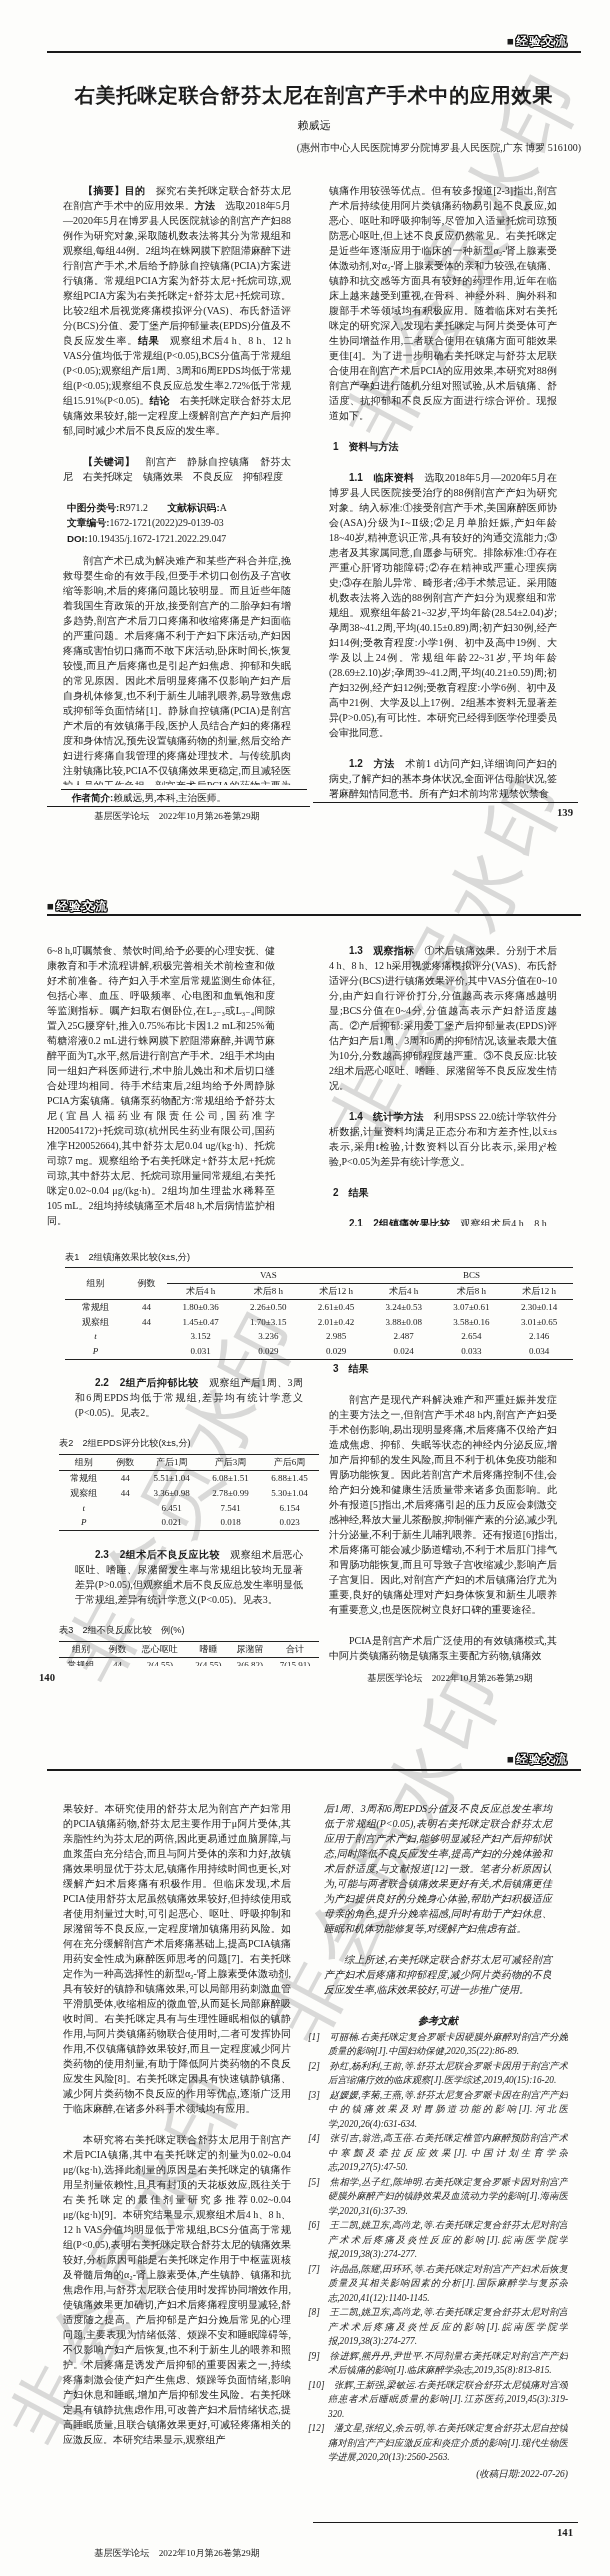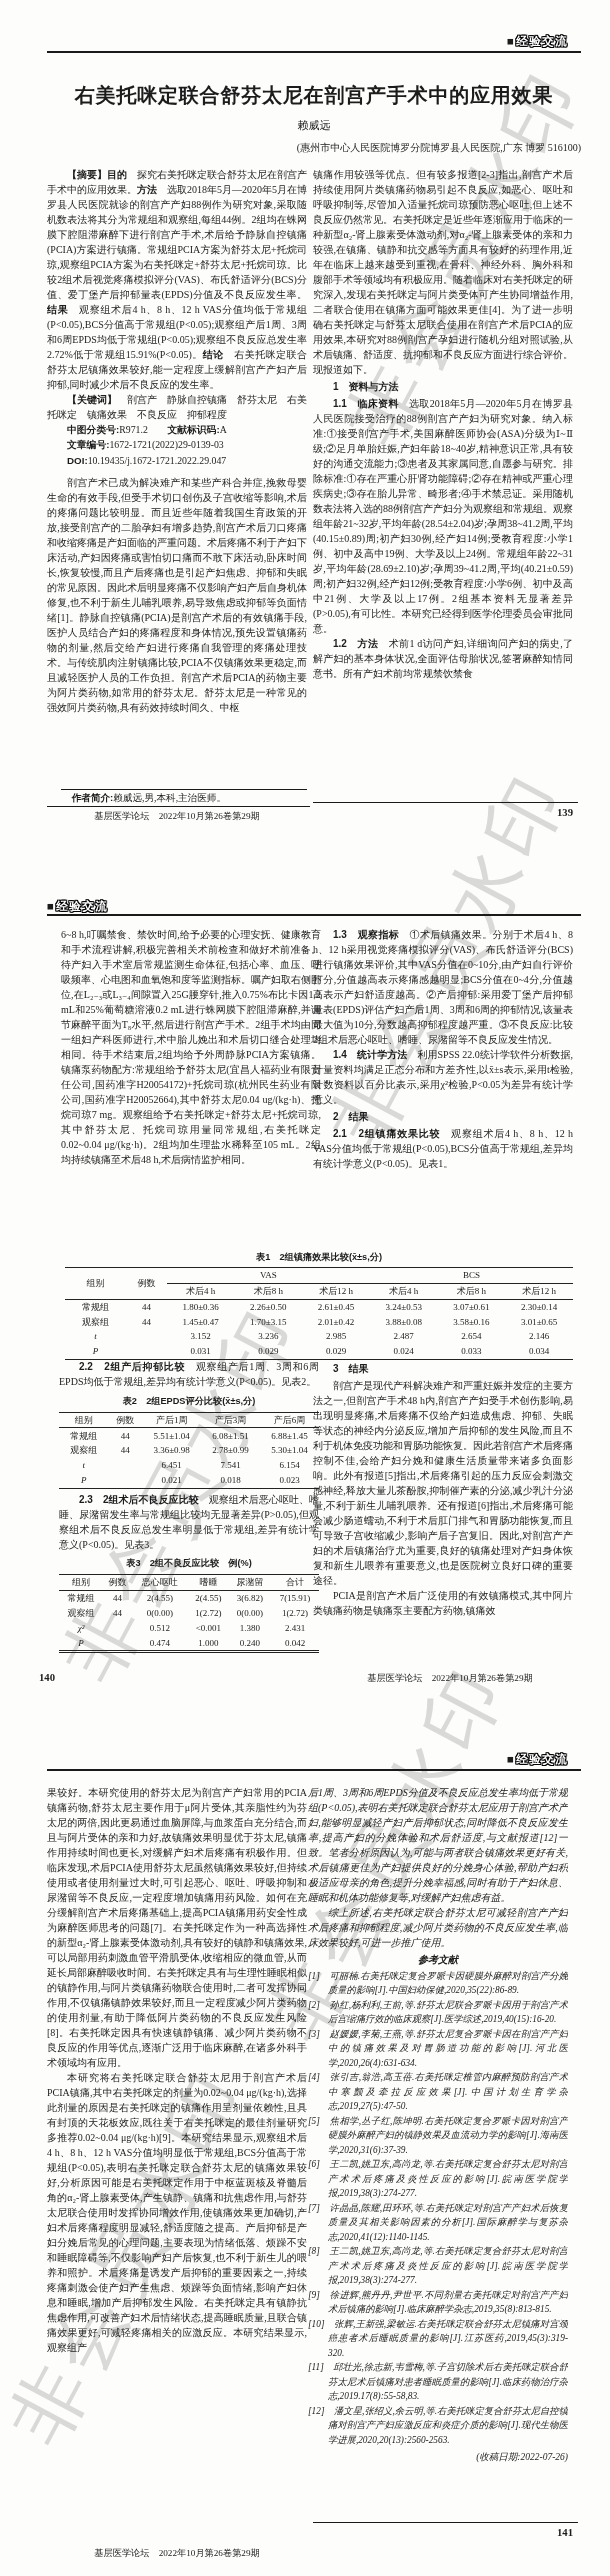--- a/index.html
+++ b/index.html
@@ -1,36 +1,36 @@
 <!DOCTYPE html>
 <html style="font-size:12.2px"><head>
 <meta charset="utf-8">
 <style>
   html,body{margin:0;padding:0;background:#dedede;}
   .sheet{position:relative;width:610px;height:2576px;margin:0 auto;background:#fdfdfb;overflow:hidden;
          font-family:"Liberation Serif","DejaVu Serif",serif;color:#1c1c1c;}
   .abs{position:absolute;z-index:2;}
   .rule{position:absolute;z-index:2;background:#1a1a1a;}
   .col{text-align:justify;font-size:10px;line-height:15px;overflow:hidden;}
-  .col p{margin:0;text-indent:2em;}
+  .col p{margin:16px;text-indent:2em;}
   .col p.cont{text-indent:0;}
   b.hei,.hei{font-family:"Liberation Sans","DejaVu Sans",sans-serif;font-weight:700;}
   .sech{font-family:"Liberation Sans","DejaVu Sans",sans-serif;font-weight:700;font-size:10px;
         text-indent:2em !important;margin:2.3px 0 1.5px !important;}
   .meta{padding-left:20px;font-size:9.8px;line-height:15.3px;}
   .pgtitle{text-align:center;font-size:20px;font-weight:700;letter-spacing:0.8px;}
   .author{text-align:center;font-size:11px;}
   .affil{text-align:right;font-size:10px;}
   .tagbox{font-family:"Liberation Sans","DejaVu Sans",sans-serif;font-weight:700;font-size:11.5px;
           letter-spacing:1.5px;white-space:nowrap;}
   .tag-sq{margin-right:2.3px;letter-spacing:0;}
   .tag-txt{color:#fff;text-shadow:-0.9px -0.9px 0 #000,0.9px -0.9px 0 #000,-0.9px 0.9px 0 #000,
            0.9px 0.9px 0 #000,0 1.1px 0 #000,0 -1.1px 0 #000,1.1px 0 0 #000,-1.1px 0 0 #000;}
-  .tcap{font-family:"Liberation Sans","DejaVu Sans",sans-serif;font-weight:700;font-size:9.2px;
-        text-align:center;margin:0 0 3.1px 0;}
+  .tcap{font-family:"Liberation Sans","DejaVu Sans",sans-serif;font-weight:400;font-size:9.2px;
+        text-align:left;margin:0 0 3.1px 0;}
   table.jt{width:100%;border-collapse:collapse;font-size:9px;line-height:12.6px;
            border-top:1.5px solid #222;border-bottom:1.5px solid #222;}
   table.jt th,table.jt td{font-weight:400;text-align:center;padding:1.1px 0;}
   table.jt thead th{border-bottom:0.8px solid #222;}
   table.jt.dbl{border-bottom:3.1px double #222;}
   table.jt td.stat{font-style:italic;}
   .t2 tr>*:nth-child(1){width:19%}.t2 tr>*:nth-child(2){width:13%}
   .t3 tr>*:nth-child(1){width:17%}.t3 tr>*:nth-child(2){width:11%}
   .tblock{margin:4.6px 0 3.1px 0;}
   .refhead{text-align:center;font-family:"Liberation Sans","DejaVu Sans",sans-serif;font-weight:700;
@@ -85,21 +85,21 @@
   <div class="rule" style="left:47px;top:806px;width:263px;height:0.9px;"></div>
   <div class="abs jfoot" style="left:47px;top:810px;width:260px;">基层医学论坛　2022年10月第26卷第29期</div>
   <div class="rule" style="left:313px;top:802px;width:265px;height:1.1px;"></div>
   <div class="abs pageno" style="left:489px;top:806px;width:84px;text-align:right;">139</div>
 
   <div class="abs tagbox" style="left:47px;top:899px;">
     <span class="tag-sq">■</span><span class="tag-txt">经验交流</span>
   </div>
   <div class="rule" style="left:47px;top:914px;width:534px;height:1.9px;"></div>
 
-  <div class="abs col" style="left:61px;top:927px;width:260px;height:299px;">
+  <div class="abs col" style="left:31px;top:927px;width:260px;height:299px;">
     <p class="cont">6~8 h,叮嘱禁食、禁饮时间,给予必要的心理安抚、健康教育和手术流程讲解,积极完善相关术前检查和做好术前准备。待产妇入手术室后常规监测生命体征,包括心率、血压、呼吸频率、心电图和血氧饱和度等监测指标。嘱产妇取右侧卧位,在L₂₋₃或L₃₋₄间隙置入25G腰穿针,推入0.75%布比卡因1.2 mL和25%葡萄糖溶液0.2 mL进行蛛网膜下腔阻滞麻醉,并调节麻醉平面为T₈水平,然后进行剖宫产手术。2组手术均由同一组妇产科医师进行,术中胎儿娩出和术后切口缝合处理均相同。待手术结束后,2组均给予外周静脉PCIA方案镇痛。镇痛泵药物配方:常规组给予舒芬太尼(宜昌人福药业有限责任公司,国药准字H20054172)+托烷司琼(杭州民生药业有限公司,国药准字H20052664),其中舒芬太尼0.04 ug/(kg·h)、托烷司琼7 mg。观察组给予右美托咪定+舒芬太尼+托烷司琼,其中舒芬太尼、托烷司琼用量同常规组,右美托咪定0.02~0.04 μg/(kg·h)。2组均加生理盐水稀释至105 mL。2组均持续镇痛至术后48 h,术后病情监护相同。</p>
   </div>
 
   <div class="abs col" style="left:313px;top:927px;width:260px;height:299px;">
     <p><b class="hei">1.3　观察指标</b>　①术后镇痛效果。分别于术后4 h、8 h、12 h采用视觉疼痛模拟评分(VAS)、布氏舒适评分(BCS)进行镇痛效果评价,其中VAS分值在0~10分,由产妇自行评价打分,分值越高表示疼痛感越明显;BCS分值在0~4分,分值越高表示产妇舒适度越高。②产后抑郁:采用爱丁堡产后抑郁量表(EPDS)评估产妇产后1周、3周和6周的抑郁情况,该量表最大值为10分,分数越高抑郁程度越严重。③不良反应:比较2组术后恶心呕吐、嗜睡、尿潴留等不良反应发生情况。</p>
     <p><b class="hei">1.4　统计学方法</b>　利用SPSS 22.0统计学软件分析数据,计量资料均满足正态分布和方差齐性,以x̄±s表示,采用t检验,计数资料以百分比表示,采用χ²检验,P&lt;0.05为差异有统计学意义。</p>
     <p class="sech">2　结果</p>
     <p><b class="hei">2.1　2组镇痛效果比较</b>　观察组术后4 h、8 h、12 h VAS分值均低于常规组(P&lt;0.05),BCS分值高于常规组,差异均有统计学意义(P&lt;0.05)。见表1。</p>
   </div>
 
@@ -292,21 +292,20 @@
         <div class="ref">[1]　可丽楠.右美托咪定复合罗哌卡因硬膜外麻醉对剖宫产分娩质量的影响[J].中国妇幼保健,2020,35(22):86-89.</div>
         <div class="ref">[2]　孙红,杨利利,王前,等.舒芬太尼联合罗哌卡因用于剖宫产术后宫缩痛疗效的临床观察[J].医学综述,2019,40(15):16-20.</div>
         <div class="ref">[3]　赵媛媛,李菊,王燕,等.舒芬太尼复合罗哌卡因在剖宫产产妇中的镇痛效果及对胃肠道功能的影响[J].河北医学,2020,26(4):631-634.</div>
         <div class="ref">[4]　张引吉,翁浩,高玉蓓.右美托咪定椎管内麻醉预防剖宫产术中寒颤及牵拉反应效果[J].中国计划生育学杂志,2019,27(5):47-50.</div>
         <div class="ref">[5]　焦相学,丛子红,陈坤明.右美托咪定复合罗哌卡因对剖宫产硬膜外麻醉产妇的镇静效果及血流动力学的影响[J].海南医学,2020,31(6):37-39.</div>
         <div class="ref">[6]　王二凯,姚卫东,高尚龙,等.右美托咪定复合舒芬太尼对剖宫产术术后疼痛及炎性反应的影响[J].皖南医学院学报,2019,38(3):274-277.</div>
         <div class="ref">[7]　许晶晶,陈耀,田环环,等.右美托咪定对剖宫产产妇术后恢复质量及其相关影响因素的分析[J].国际麻醉学与复苏杂志,2020,41(12):1140-1145.</div>
         <div class="ref">[8]　王二凯,姚卫东,高尚龙,等.右美托咪定复合舒芬太尼对剖宫产术术后疼痛及炎性反应的影响[J].皖南医学院学报,2019,38(3):274-277.</div>
         <div class="ref">[9]　徐进辉,熊丹丹,尹世平.不同剂量右美托咪定对剖宫产产妇术后镇痛的影响[J].临床麻醉学杂志,2019,35(8):813-815.</div>
         <div class="ref">[10]　张辉,王新强,梁敏运.右美托咪定联合舒芬太尼镇痛对宫颈癌患者术后睡眠质量的影响[J].江苏医药,2019,45(3):319-320.</div>
-        <div class="ref">[11]　邱壮光,徐志新,韦雪梅,等.子宫切除术后右美托咪定联合舒芬太尼术后镇痛对患者睡眠质量的影响[J].临床药物治疗杂志,2019.17(8):55-58,83.</div>
         <div class="ref">[12]　潘文星,张绍义,余云明,等.右美托咪定复合舒芬太尼自控镇痛对剖宫产产妇应激反应和炎症介质的影响[J].现代生物医学进展,2020,20(13):2560-2563.</div>
       </div>
     <div class="received">(收稿日期:2022-07-26)</div>
   </div>
 
   <div class="rule" style="left:313px;top:2522px;width:265px;height:1.1px;"></div>
   <div class="abs pageno" style="left:489px;top:2526px;width:84px;text-align:right;">141</div>
   <div class="abs jfoot" style="left:47px;top:2547px;width:260px;">基层医学论坛　2022年10月第26卷第29期</div>
 
 </div>

